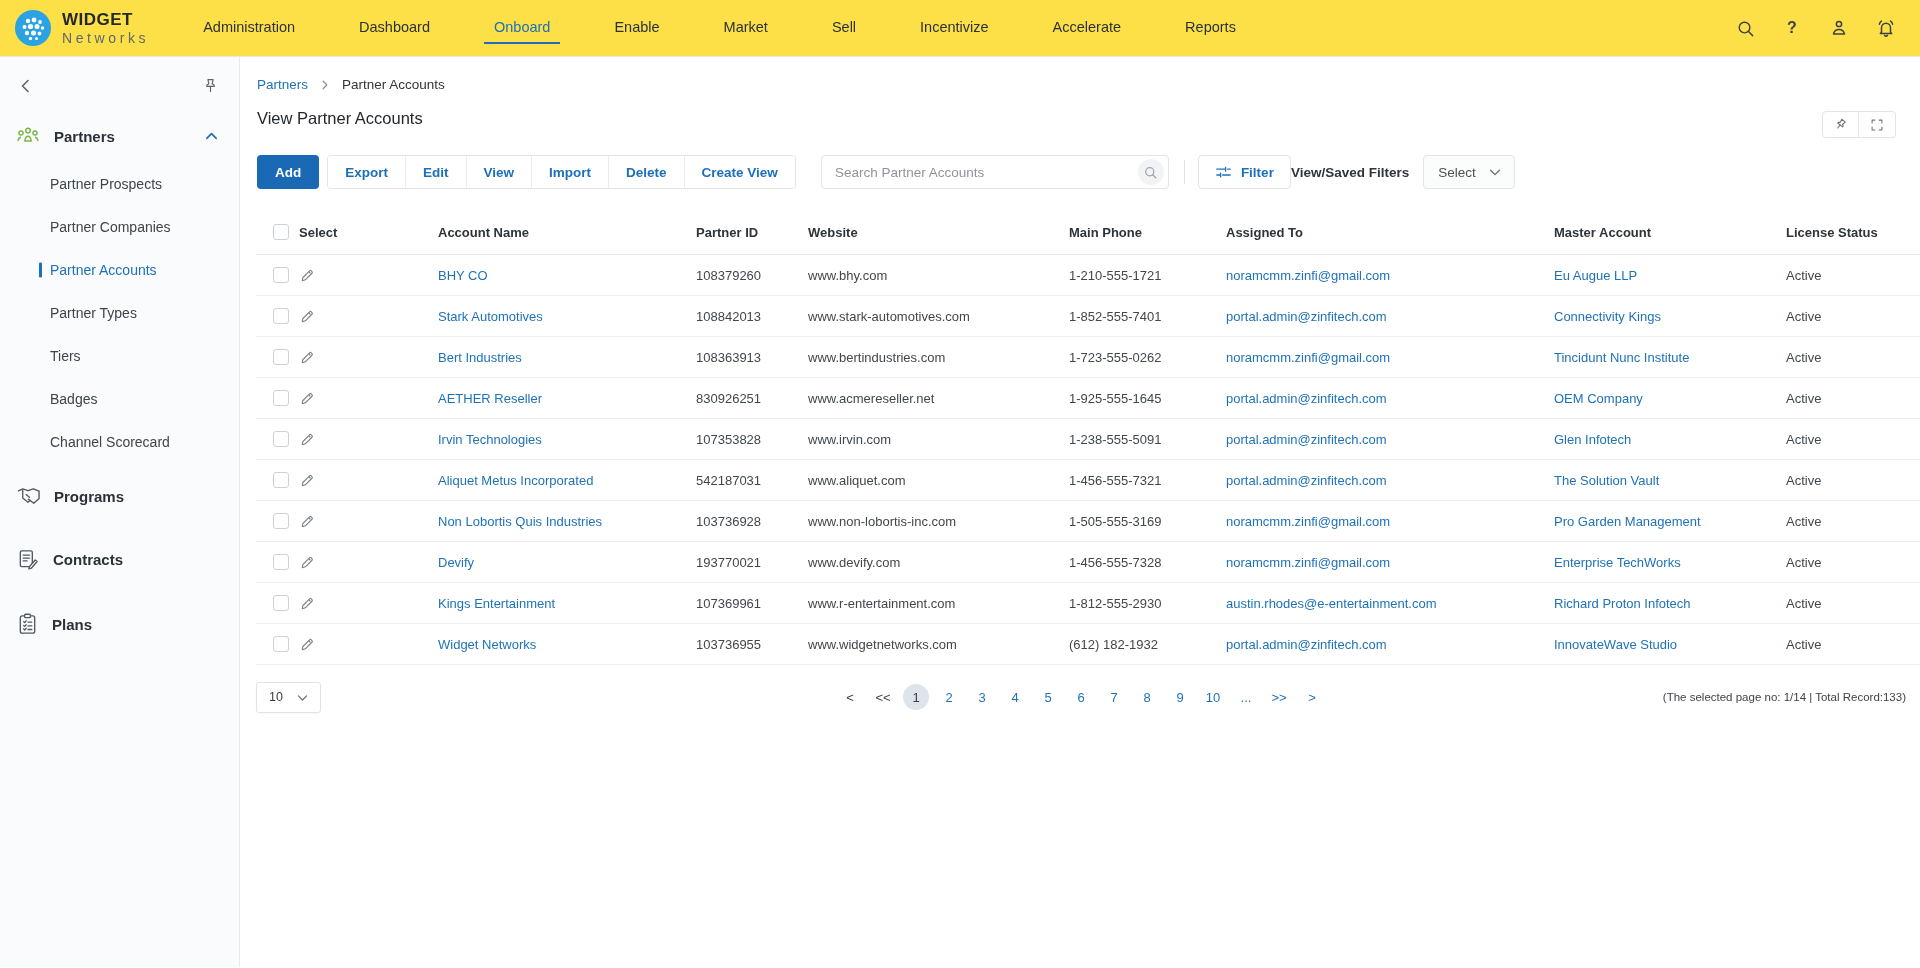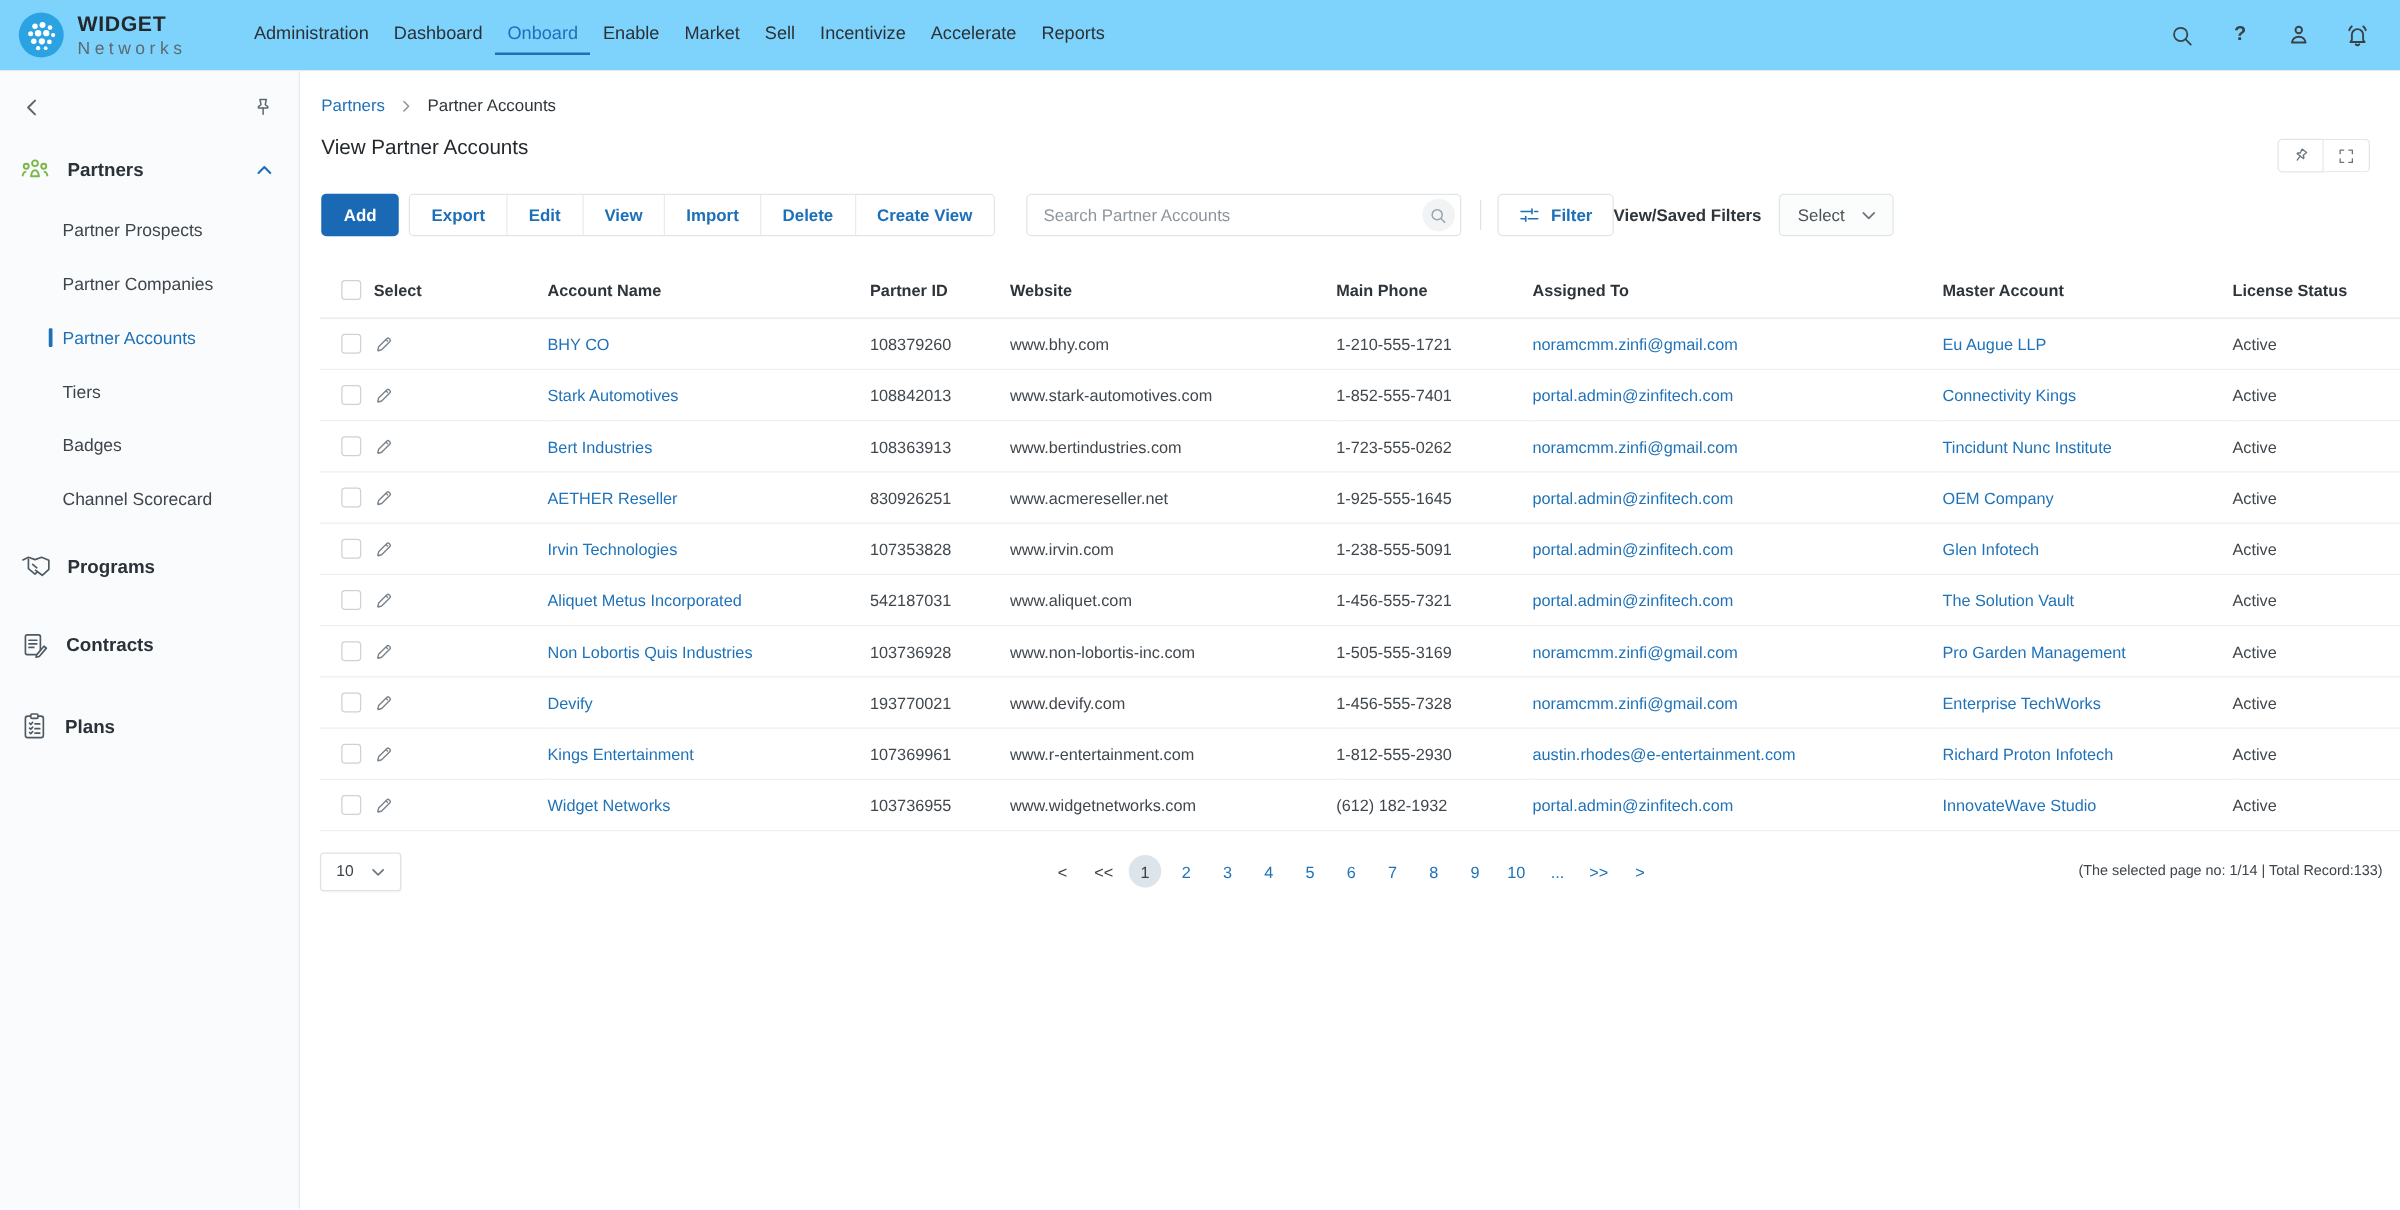--- a/index.html
+++ b/index.html
@@ -4,28 +4,28 @@
 <style>
   * { box-sizing: border-box; margin: 0; padding: 0; }
   html,body { width:1920px; height:968px; overflow:hidden; }
   body {
     font-family:"Liberation Sans", sans-serif;
     background:#ffffff; color:#3c4349;
     -webkit-font-smoothing:antialiased;
   }
   
   .topbar {
-    height:57px; background:#7dd3fc; border-bottom:1px solid #e7eaec;
+    height:57px; background:#fde047; border-bottom:1px solid #e7eaec;
     display:flex; align-items:center; padding:0 24px 0 14px;
   }
   .logo { display:flex; align-items:center; gap:10px; cursor:pointer; }
   .logo-text { display:flex; flex-direction:column; line-height:1; }
   .logo-name { font-size:17px; font-weight:800; letter-spacing:.5px; color:#23282c; }
   .logo-tag  { font-size:14px; letter-spacing:3.6px; color:#5f6870; margin-top:3px; }
-  .top-nav { display:flex; align-items:center; margin-left:44px; }
+  .top-nav { display:flex; align-items:center; margin-left:44px;gap:44px; }
   .nav-item {
     font-size:14.5px; color:#2b3137; padding:6px 10px 7px; cursor:pointer;
     border-bottom:2px solid transparent; white-space:nowrap;
   }
   .nav-item.active { color:#1d70b8; border-bottom-color:#1d70b8; }
   .topbar-icons { margin-left:auto; display:flex; align-items:center; gap:27px; }
   .tb-icon { width:20px; height:20px; display:flex; align-items:center; justify-content:center; cursor:pointer; color:#3a4147; }
   .tb-icon svg { display:block; }
   .help-glyph { font-size:16px; font-weight:600; color:#3a4147; }
 
@@ -270,20 +270,21 @@
 
     <ul class="side-sub">
 
         <li>Partner Prospects</li>
 
         <li>Partner Companies</li>
 
 
         <li class="active">Partner Accounts</li>
 
+        <li>Partner Types</li>
 
         <li>Tiers</li>
 
         <li>Badges</li>
 
         <li>Channel Scorecard</li>
 
     </ul>
 
     <div class="side-section">

